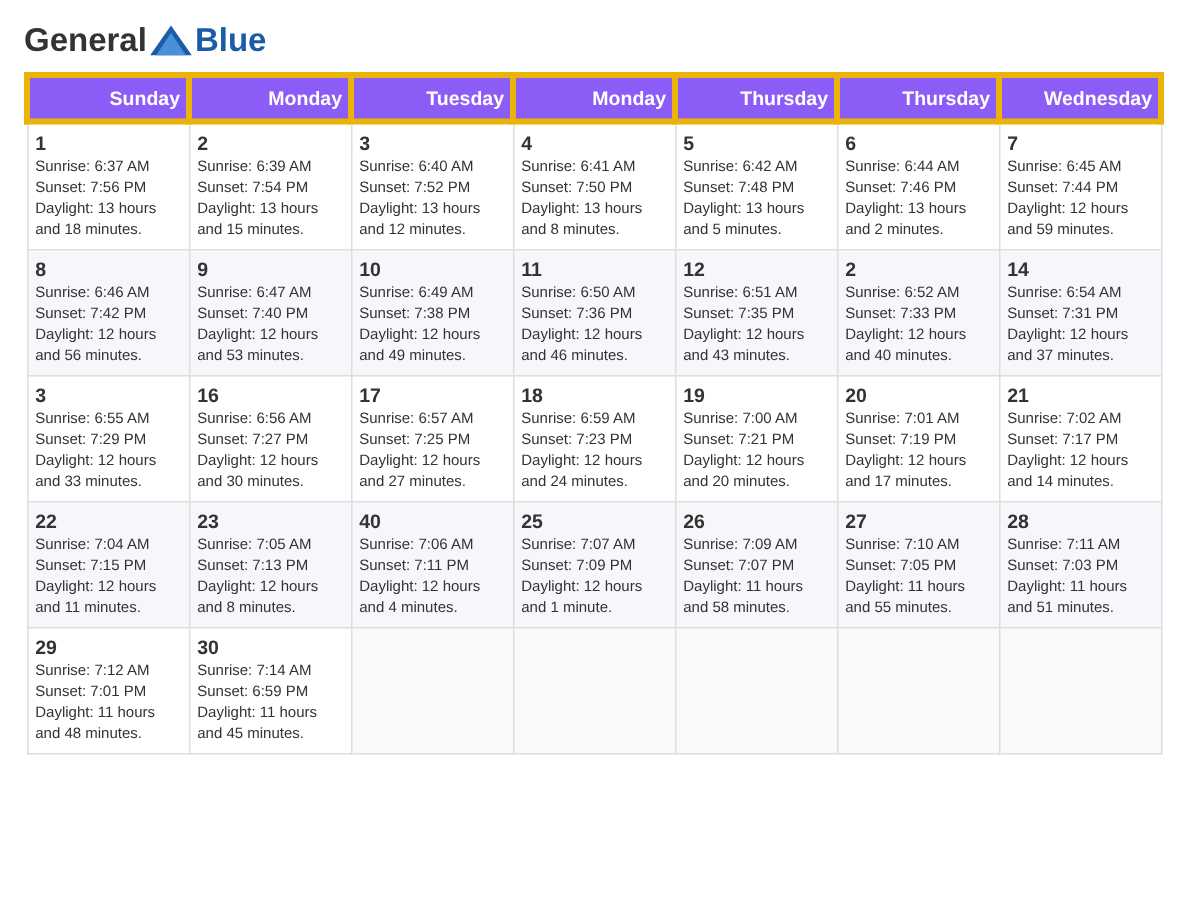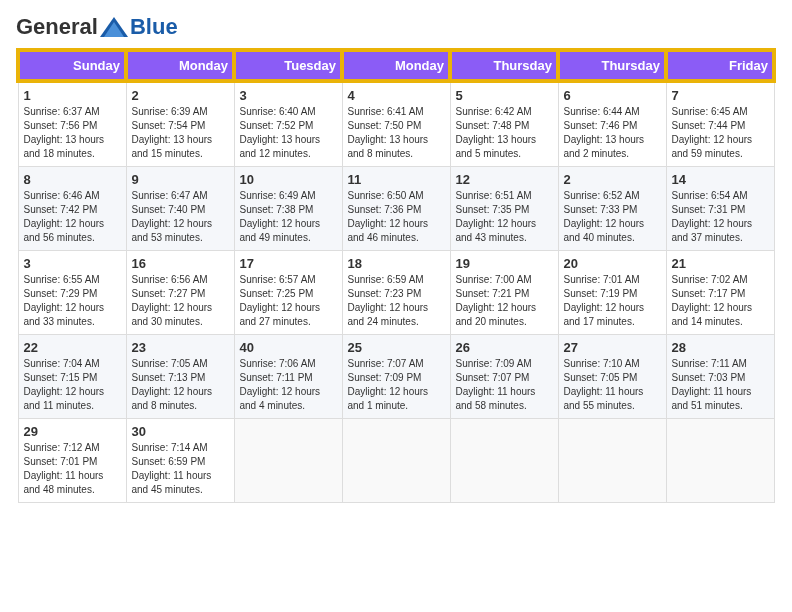--- a/index.html
+++ b/index.html
@@ -116,21 +116,21 @@
 
 <table class="calendar">
   <thead>
     <tr>
     <th>Sunday</th>
         <th>Monday</th>
         <th>Tuesday</th>
         <th>Monday</th>
         <th>Thursday</th>
         <th>Thursday</th>
-        <th>Friday</th>
+        <th>Wednesday</th>
       </tr>
   </thead>
   <tbody id="calendar-body">
   <tr>
         <td>
           <span class="day-num">1</span>
           <span class="day-info">Sunrise: 6:37 AM<br>Sunset: 7:56 PM<br>Daylight: 13 hours and 18 minutes.</span>
         </td>
         <td>
           <span class="day-num">2</span>

